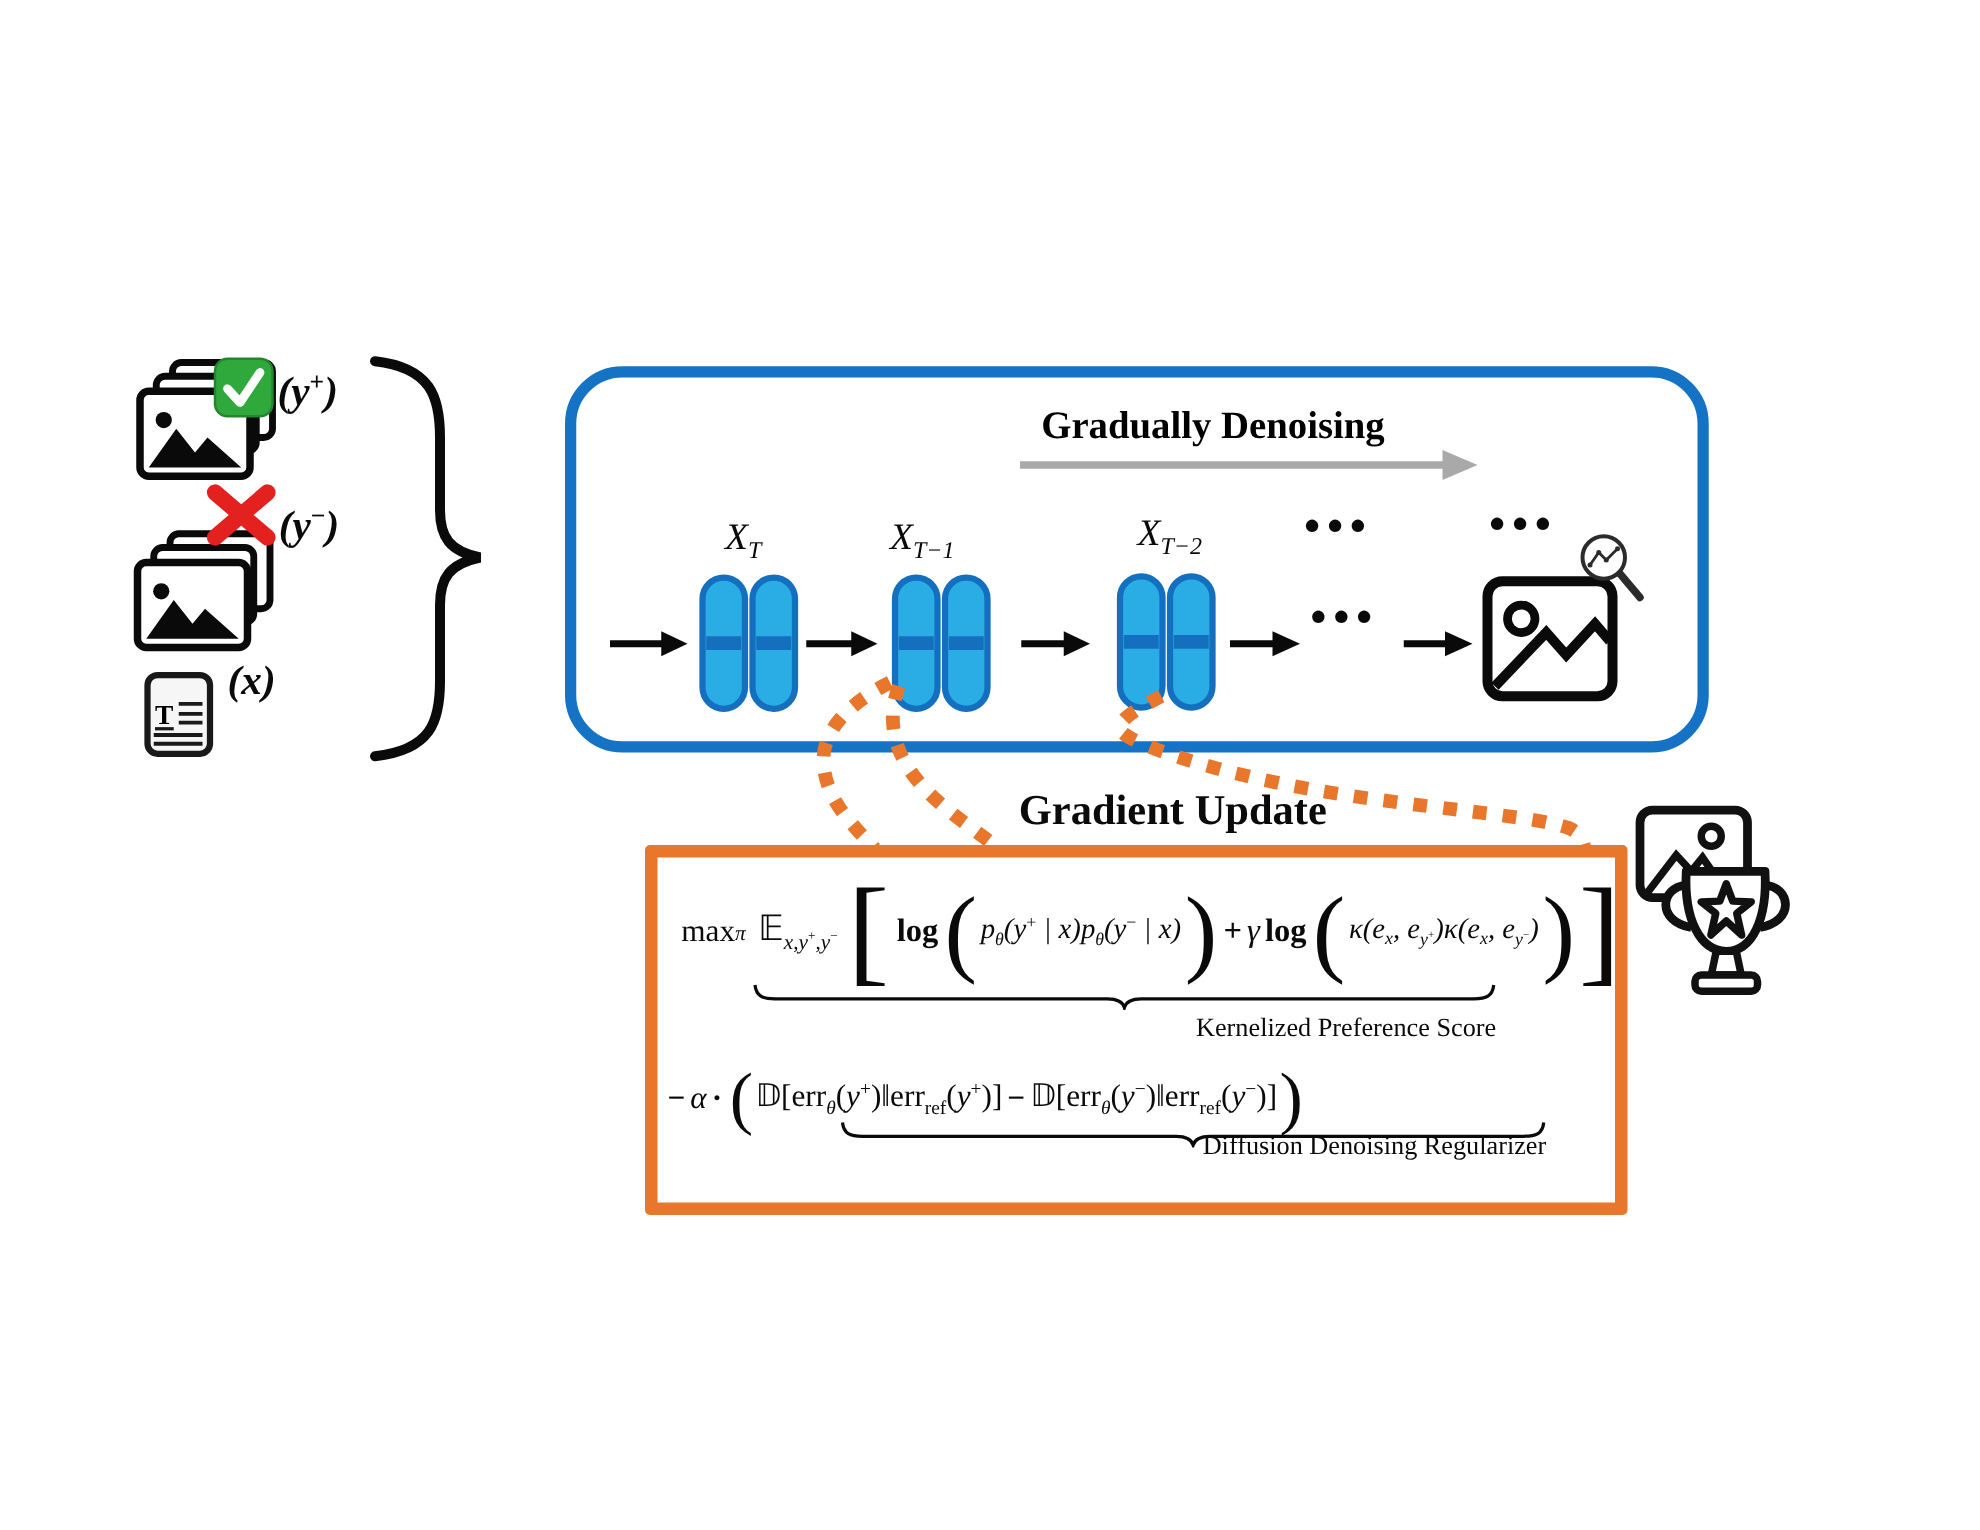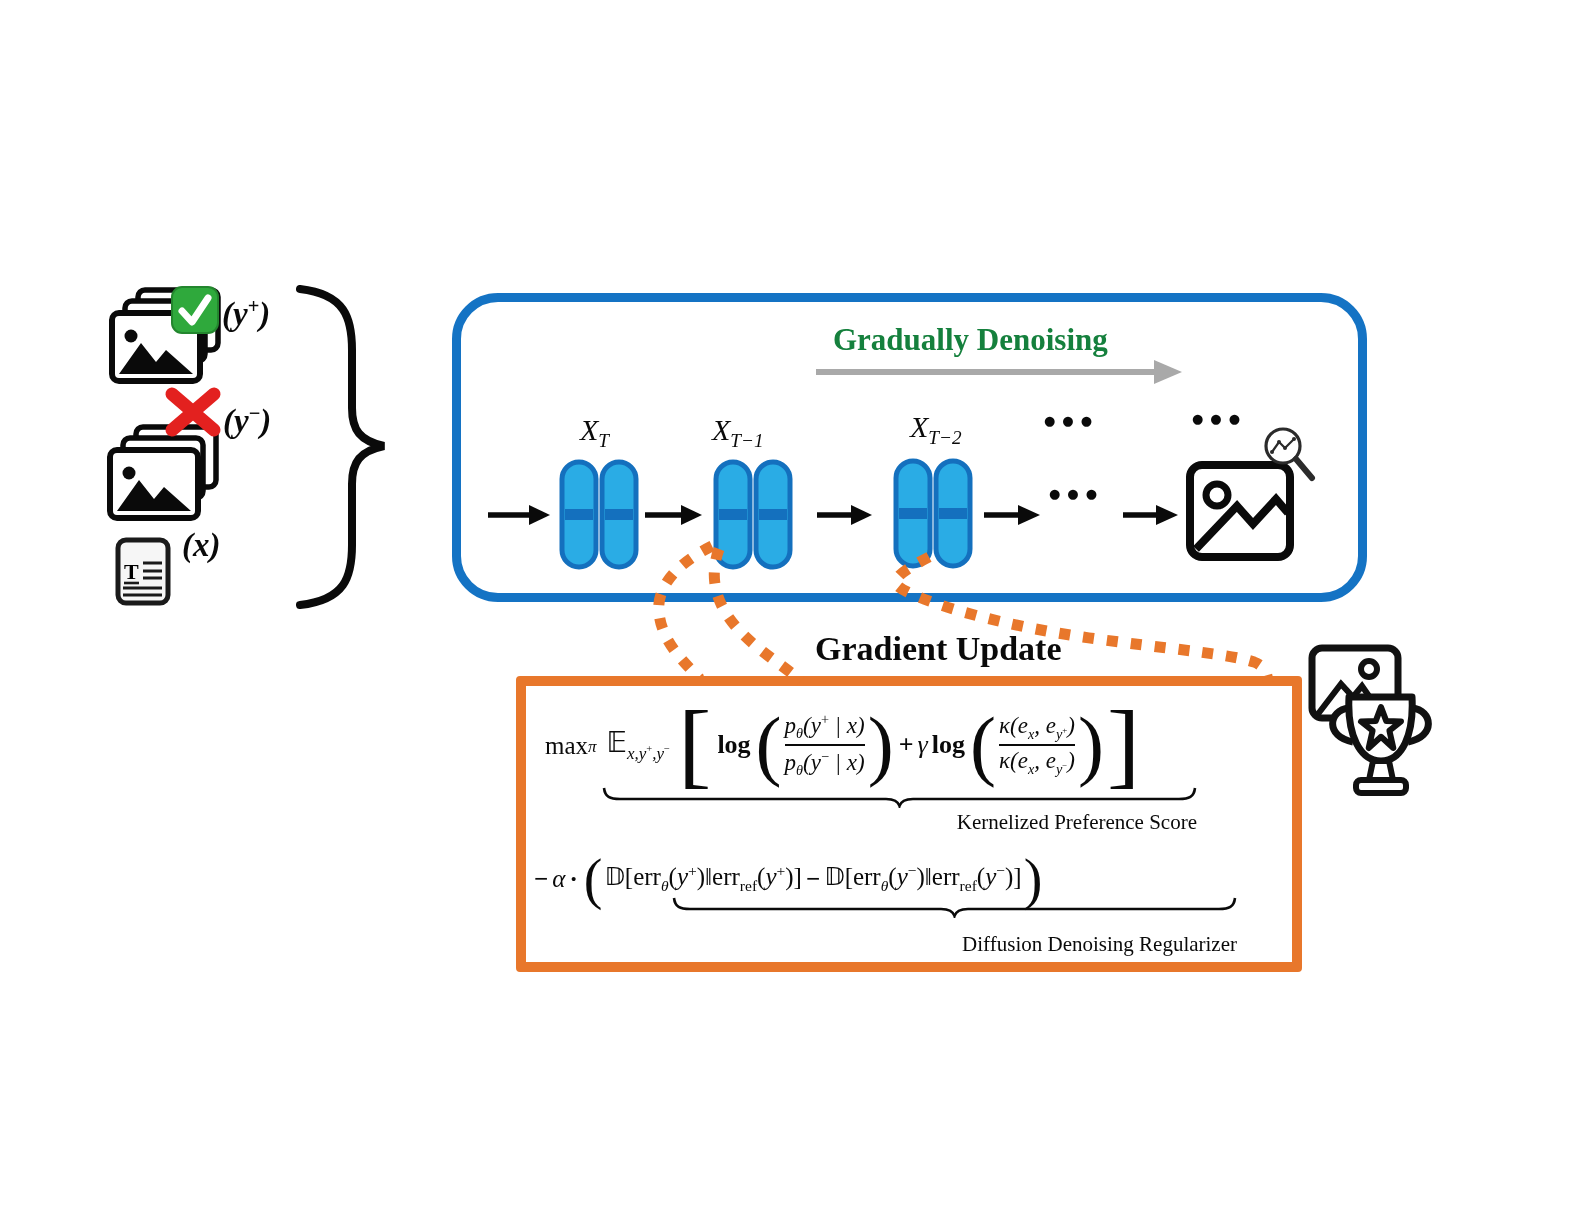--- a/index.html
+++ b/index.html
@@ -4,21 +4,21 @@
 <style>
   html,body{margin:0;padding:0;background:#fff;}
   .canvas{position:relative;width:1584px;height:1224px;background:#ffffff;overflow:hidden;
           font-family:"Liberation Serif", "DejaVu Serif", serif;color:#0a0a0a;}
   .abs{position:absolute;}
   
   .blue-box{left:452px;top:293px;width:915px;height:309px;border:9px solid #1473C4;border-radius:46px;box-sizing:border-box;background:#fff;}
   .orange-box{left:516px;top:676px;width:786px;height:296px;border:10px solid #E8772B;border-radius:4px;box-sizing:border-box;background:#fff;}
   
   .t-diff{left:507px;top:323px;font-size:34px;font-weight:bold;}
-  .t-den{left:833px;top:322px;font-size:31px;font-weight:bold;color:#15803d;}
+  .t-den{left:833px;top:322px;font-size:31px;font-weight:bold;color:#000000;}
   .t-grad{left:815px;top:630px;font-size:34px;font-weight:bold;}
   
   .inlabel{font-size:33px;font-weight:bold;font-style:italic;font-family:"Liberation Serif","DejaVu Serif",serif;}
   .inlabel sup{font-size:0.62em;font-style:normal;font-weight:bold;}
   .lab-pos{left:222px;top:295px;}
   .lab-neg{left:223px;top:402px;}
   .lab-x{left:182px;top:527px;}
   
   .xlab{font-size:30px;font-style:italic;}
   .xlab sub{font-size:0.64em;font-style:italic;}
@@ -33,26 +33,26 @@
   .bb{font-family:"DejaVu Sans","DejaVu Serif",sans-serif;font-weight:500;}
   .l1{left:545px;top:698px;height:94px;display:flex;align-items:center;font-size:26px;white-space:nowrap;}
   .l2{left:530px;top:850px;height:58px;display:flex;align-items:center;font-size:25px;white-space:nowrap;}
   .maxstack{display:inline-flex;flex-direction:row;align-items:center;line-height:1;margin-right:10px;font-size:25px;}
   .maxstack .pi{font-size:17px;font-style:italic;margin-top:2px;}
   .eterm{font-size:28px;margin-right:6px;}
   .eterm sub{font-size:17px;}
   .bk{font-size:100px;line-height:0.8;font-weight:400;transform:scaleY(0.95);margin:0 2px;}
   .pb{font-size:78px;line-height:0.8;font-weight:400;margin:0 1px;}
   .pm{font-size:56px;line-height:0.8;font-weight:400;margin:0 2px;}
-  .frac{display:inline-flex;flex-direction:column;align-items:center;line-height:1.15;font-size:23px;margin:0 2px;}
+  .frac{display:inline-flex;flex-direction:row;align-items:center;line-height:1.15;font-size:23px;margin:0 2px;}
   .frac .bar{align-self:stretch;border-top:2px solid #0a0a0a;margin:2px 0;}
   .rmword{margin:0 4px;font-weight:bold;}
   .ub-label{font-size:21px;text-align:right;}
   .ubl1{left:602px;top:810px;width:595px;}
-  .ubl2{left:672px;top:932px;width:565px;}
+  .ubl2{left:672px;top:904px;width:565px;}
   svg{display:block;}
   .layer{left:0;top:0;pointer-events:none;}
 </style>
 </head>
 <body>
 
 <div class="canvas">
 
   <div class="abs blue-box"></div>
   <div class="abs orange-box"></div>

